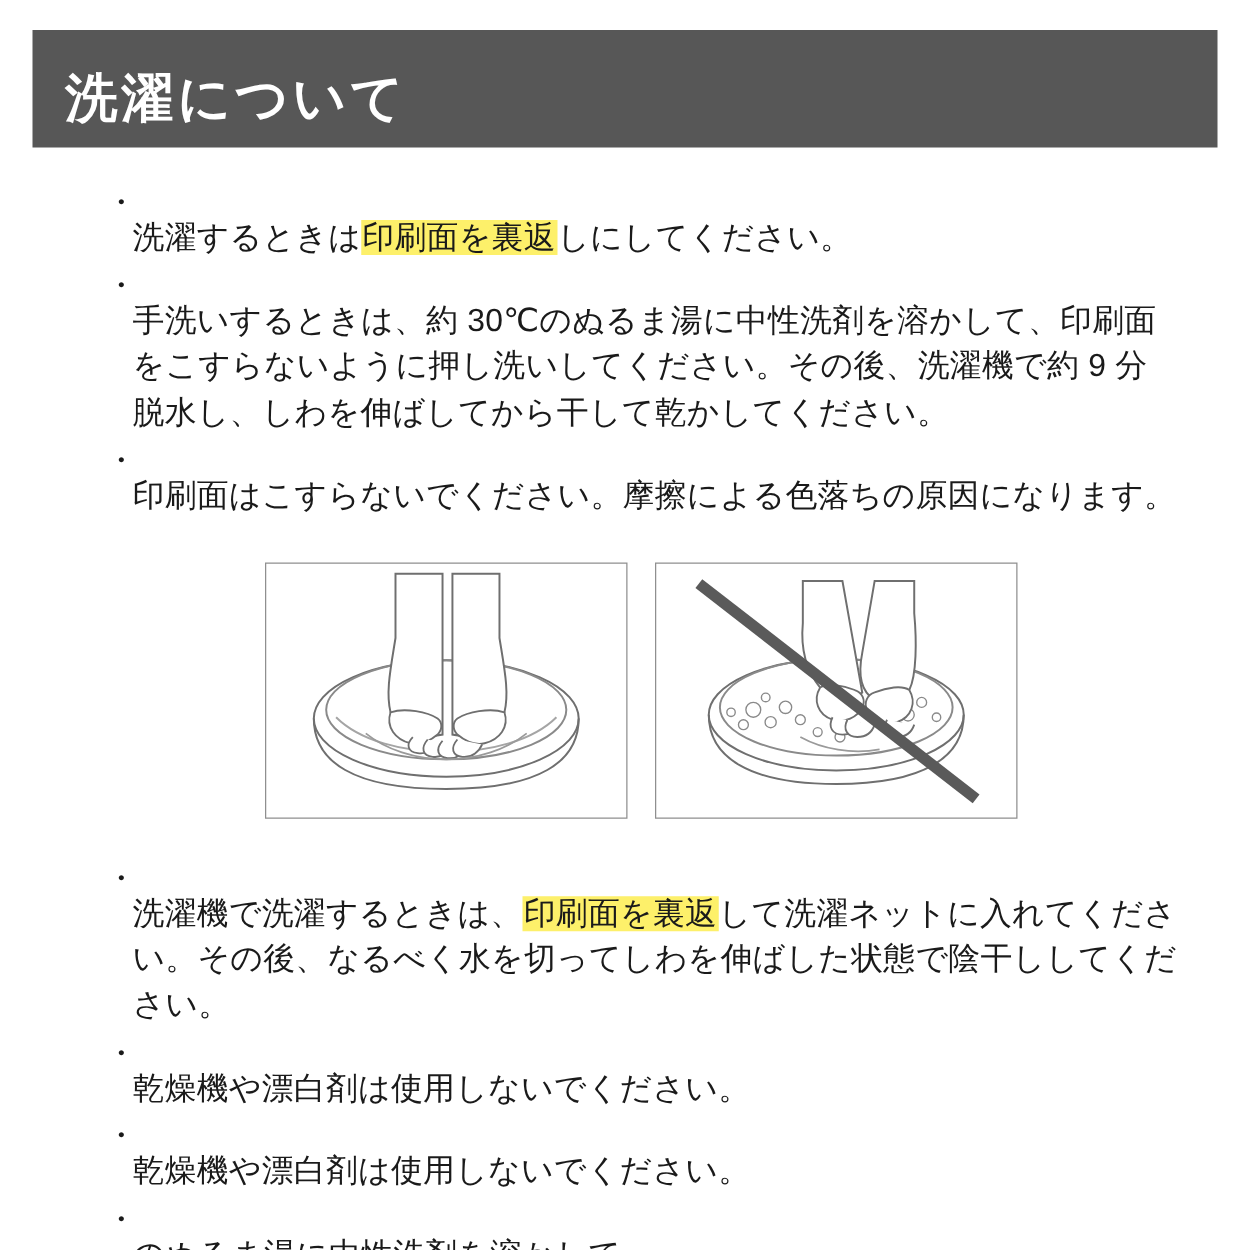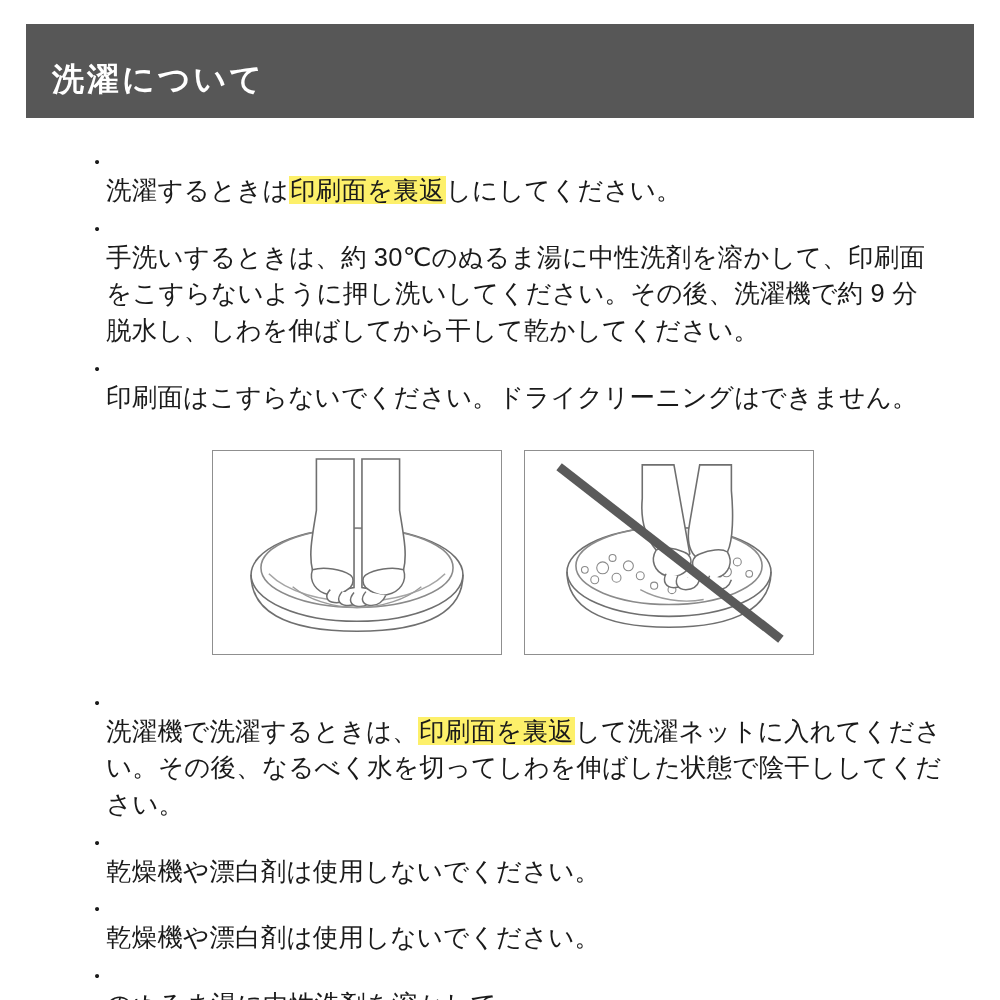--- a/index.html
+++ b/index.html
@@ -25,21 +25,21 @@
   .header-bar {
     background: #575757;
     height: 94px;
     display: flex;
     align-items: center;
     padding-left: 26px;
     box-sizing: border-box;
   }
   .header-title {
     color: #ffffff;
-    font-size: 32px;
+    font-size: 42px;
     font-weight: bold;
     letter-spacing: 3px;
     line-height: 1;
     margin-top: 16px;
   }
   .body-area {
     padding: 0 32px 0 58px;
     box-sizing: border-box;
   }
   .list {
@@ -108,21 +108,21 @@
         <span class="item-text"><span>洗濯するときは</span><span class="hl">印刷面を裏返</span><span>しにしてください。</span></span>
       </div>
 
       <div class="list-item">
         <span class="bullet">・</span>
         <span class="item-text">手洗いするときは、約 30℃のぬるま湯に中性洗剤を溶かして、印刷面をこすらないように押し洗いしてください。その後、洗濯機で約 9 分脱水し、しわを伸ばしてから干して乾かしてください。</span>
       </div>
 
       <div class="list-item">
         <span class="bullet">・</span>
-        <span class="item-text">印刷面はこすらないでください。ドライクリーニングはできません。</span>
+        <span class="item-text">印刷面はこすらないでください。摩擦による色落ちの原因になります。</span>
       </div>
 
     </div>
 
     <div class="figures">
 
       <div class="figure">
         <svg viewBox="0 0 290 205" xmlns="http://www.w3.org/2000/svg">
           <g fill="none" stroke="#6f6f6f" stroke-width="1.6">
 

